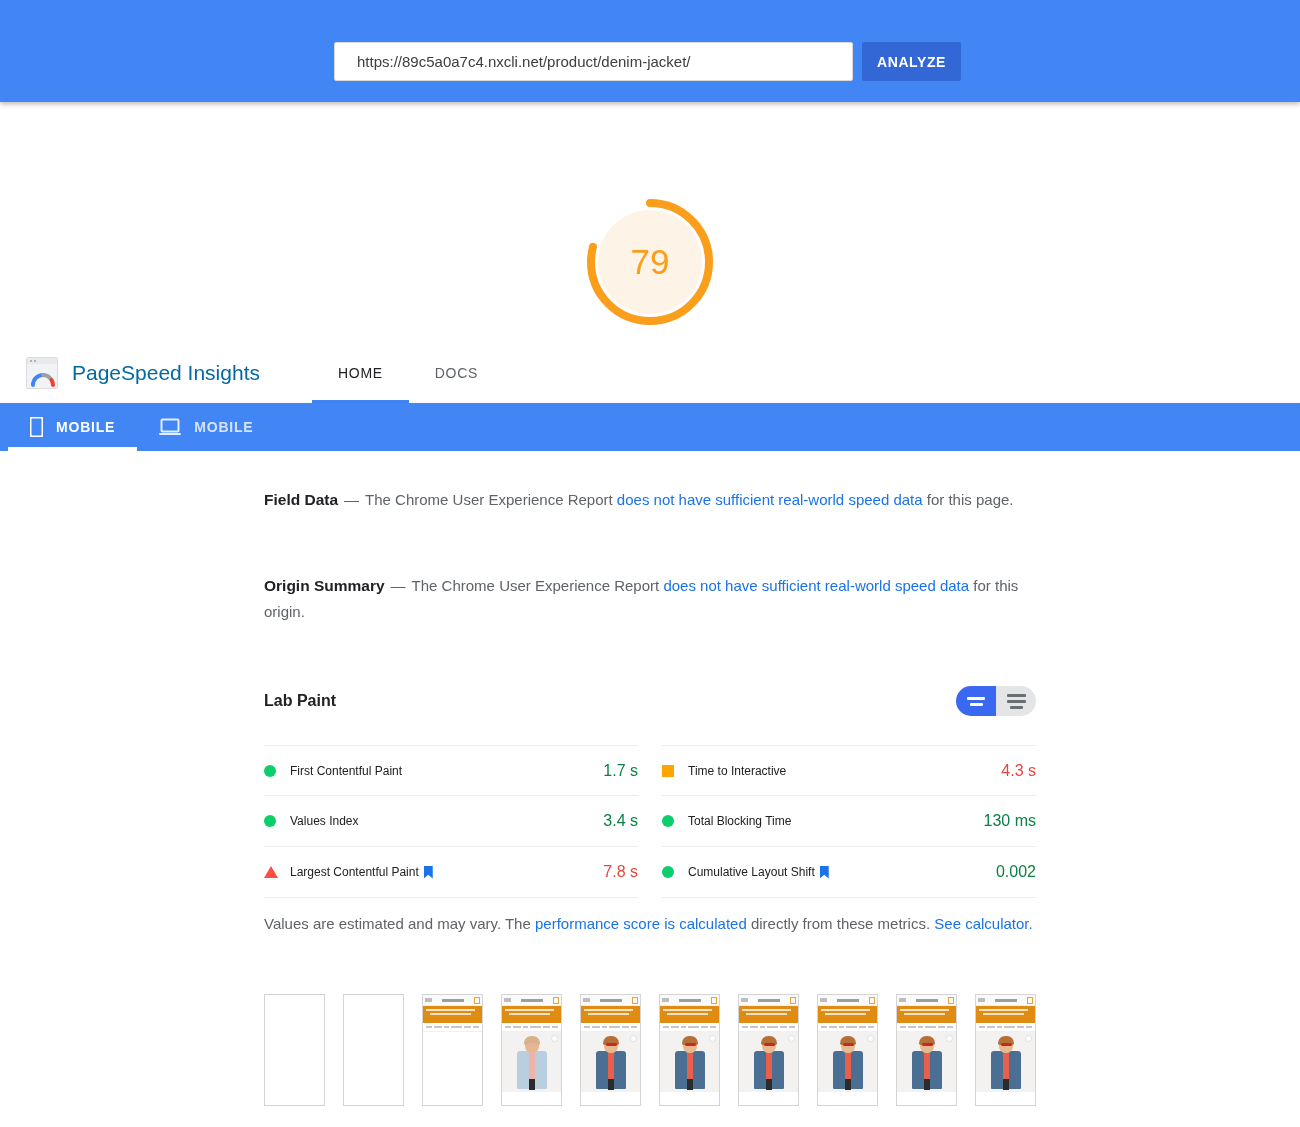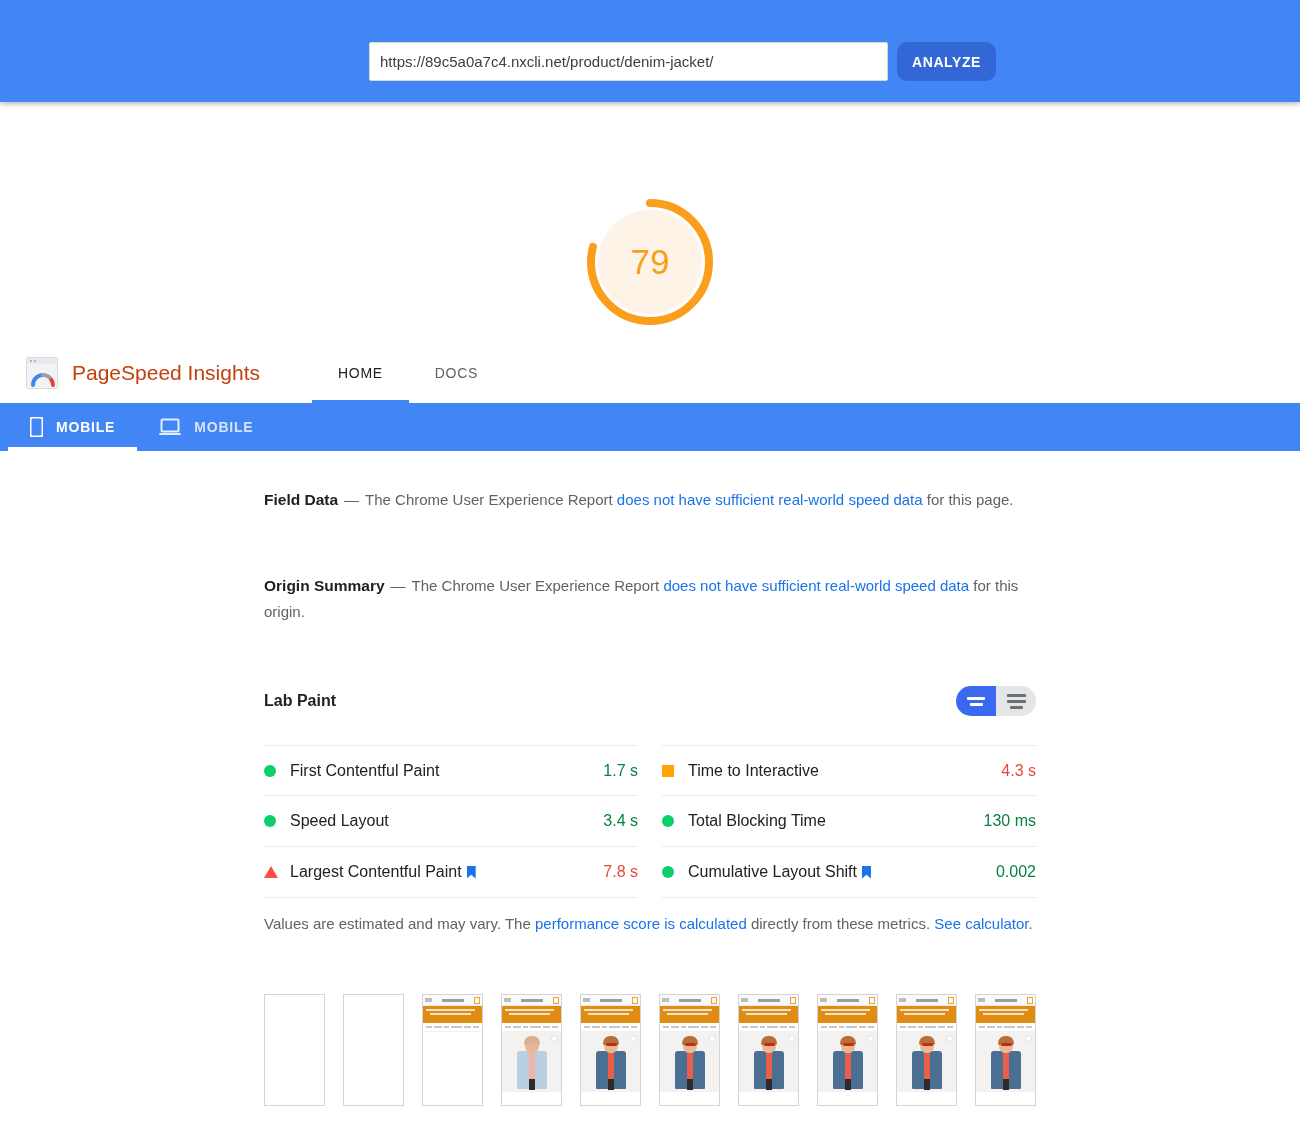--- a/index.html
+++ b/index.html
@@ -30,32 +30,31 @@
   }
   .url-input {
     width: 519px;
     height: 39px;
     background: #ffffff;
     border: 1px solid #d8d8d8;
     border-radius: 2px;
     font-family: "Liberation Sans", sans-serif;
     font-size: 15px;
     color: #3c4043;
-    padding: 0 10px;
+    padding: 0 22px;
     outline: none;
-    margin-left: 35px;
   }
   .analyze-btn {
     margin-left: 9px;
     width: 99px;
     height: 39px;
     background: #3367d6;
     color: #ffffff;
     border: none;
-    border-radius: 10px;
+    border-radius: 2px;
     font-family: "Liberation Sans", sans-serif;
     font-size: 14px;
     font-weight: bold;
     letter-spacing: 0.6px;
     cursor: pointer;
   }
 
   
   .gauge-area {
     position: absolute;
@@ -116,21 +115,21 @@
   }
   .logo .dot {
     position: absolute;
     top: 2px;
     width: 2px; height: 2px;
     border-radius: 50%;
     background: #9aa0a6;
   }
   .brand-name {
     font-size: 21px;
-    color: #c2410c;
+    color: #0369a1;
     margin-left: 14px;
     font-family: "Liberation Sans", sans-serif;
   }
   .nav-tabs {
     display: flex;
     margin-left: 52px;
     height: 60px;
     align-items: center;
   }
   .nav-tab {
@@ -258,21 +257,21 @@
   .micon { width: 26px; display: flex; align-items: center; }
   .dot-g { width: 12px; height: 12px; border-radius: 50%; background: #0cce6b; }
   .sq-o { width: 12px; height: 12px; background: #ffa400; }
   .tri-r {
     width: 0; height: 0;
     border-left: 7px solid transparent;
     border-right: 7px solid transparent;
     border-bottom: 12px solid #ff4e42;
   }
   .mlabel {
-    font-size: 16px;
+    font-size: 12px;
     color: #202124;
     flex: 1;
     display: flex;
     align-items: center;
   }
   .cwv {
     display: inline-block;
     width: 9px; height: 13px;
     margin-left: 5px;
     background: #1a73e8;
@@ -495,21 +494,21 @@
         <span class="mlabel">
             <span>First Contentful Paint</span>
           </span>
         <span class="mval good">1.7 s</span>
       </div>
       <div class="mrow">
         <span class="micon">
             <i class="dot-g"></i>
           </span>
         <span class="mlabel">
-            <span>Speed Layout</span>
+            <span>Values Index</span>
           </span>
         <span class="mval good">3.4 s</span>
       </div>
       <div class="mrow">
         <span class="micon">
             <i class="tri-r"></i>
           </span>
         <span class="mlabel">
             <span>Largest Contentful Paint</span>
             <i class="cwv"></i>

